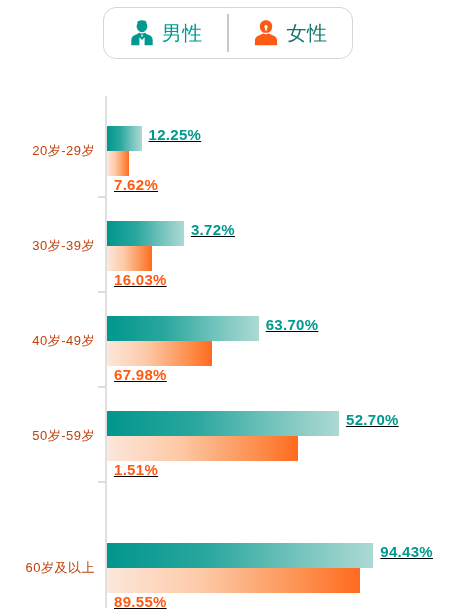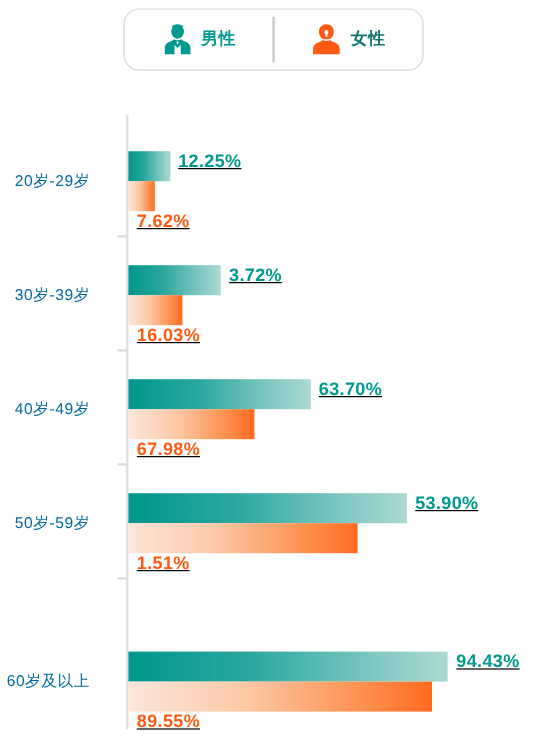--- a/index.html
+++ b/index.html
@@ -44,22 +44,22 @@
     gap: 7px;
     height: 100%;
   }
   .legend-divider {
     width: 1.5px;
     height: 38px;
     background: #c9c9c9;
     flex: 0 0 auto;
   }
   .legend-label {
-    font-size: 14px;
-    font-weight: bold;
+    font-size: 20px;
+    font-weight: normal;
     letter-spacing: .5px;
   }
   .legend-label.male   { color: #00998f; }
   .legend-label.female { color: #0f766e; }
   .legend-icon { width: 26px; height: 28px; display: block; }
 
   
   .chart {
     position: absolute;
     left: 0;
@@ -85,26 +85,26 @@
   }
 
   .group {
     position: absolute;
     left: 0;
     width: 456px;
     height: 50px;
   }
   .cat-label {
     position: absolute;
-    right: 381px;      
+    right: 361px;      
     top: 50%;
     transform: translateY(-50%);
     white-space: nowrap;
     font-size: 13px;
-    color: #0369a1;
+    color: #c2410c;
     letter-spacing: .5px;
   }
   .bar-row {
     position: absolute;
     left: 107px;
     height: 25px;
     display: flex;
     align-items: flex-start;
     text-decoration: underline;
   }
@@ -205,21 +205,21 @@
     <div class="bar-row bottom">
       <div class="bar female" style="width: 105px;"></div>
       <span class="value female">67.98%</span>
     </div>
   </div>
 
   <div class="group" style="top:345px;">
     <span class="cat-label">50岁-59岁</span>
     <div class="bar-row top">
       <div class="bar male" style="width: 232px;"></div>
-      <span class="value male">53.90%</span>
+      <span class="value male">52.70%</span>
     </div>
     <div class="bar-row bottom">
       <div class="bar female" style="width: 191.4px;"></div>
       <span class="value female">1.51%</span>
     </div>
   </div>
 
   <div class="group" style="top:440px;margin-top:37px;">
     <span class="cat-label">60岁及以上</span>
     <div class="bar-row top">

